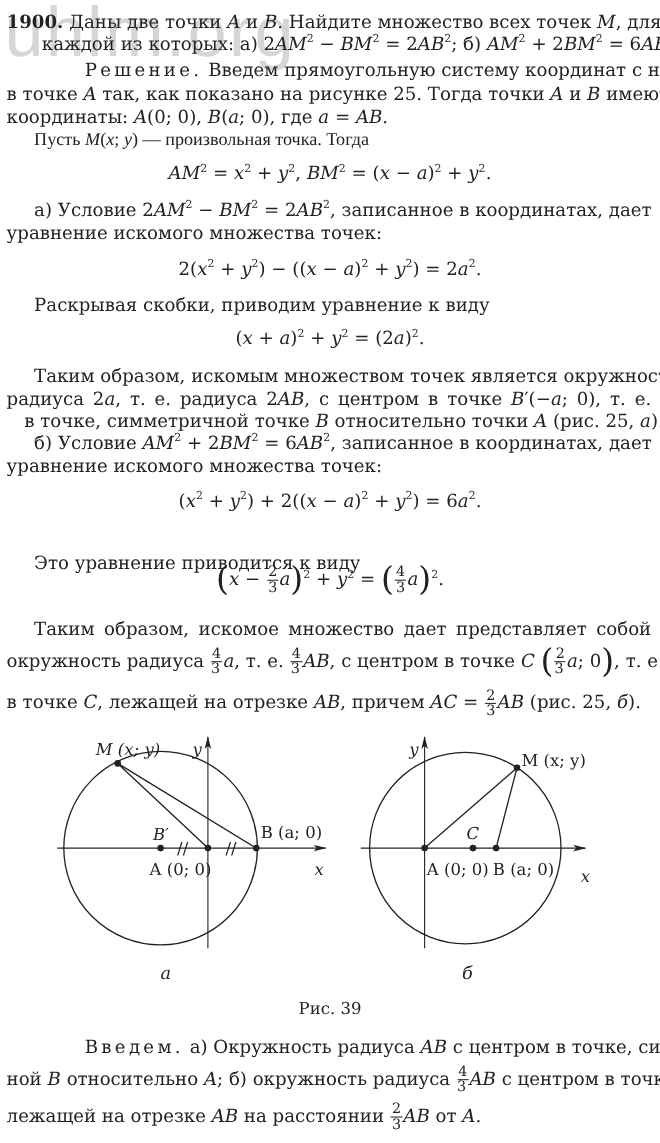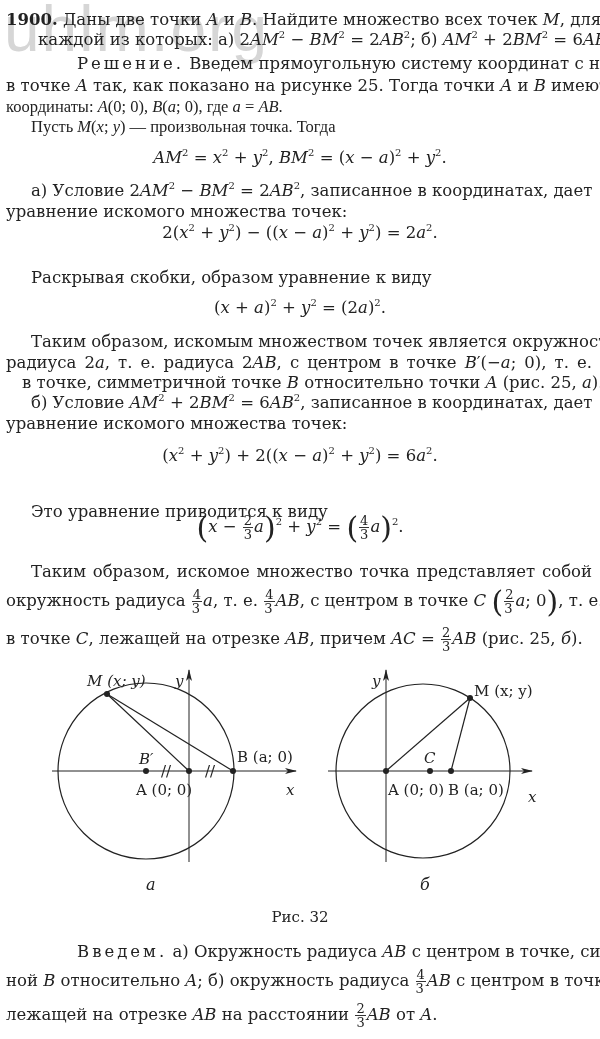--- a/index.html
+++ b/index.html
@@ -31,35 +31,35 @@
   <span class="num">1900.</span> Даны две точки <i>A</i> и <i>B</i>. Найдите множество всех точек <i>M</i>, для
 </div>
 <div class="ln just" style="top:30px;margin-left:32px;">
   каждой из которых: а) 2<i>AM</i><sup>2</sup> − <i>BM</i><sup>2</sup> = 2<i>AB</i><sup>2</sup>; б) <i>AM</i><sup>2</sup> + 2<i>BM</i><sup>2</sup> = 6<i>AB</i><sup>2</sup>.
 </div>
 
 <div class="ln ind just" style="top:54px;">
   <span class="sp">Решение.</span> Введем прямоугольную систему координат с началом
 </div>
 <div class="ln just" style="top:76px;">в точке <i>A</i> так, как показано на рисунке 25. Тогда точки <i>A</i> и <i>B</i> имеют</div>
-<div class="ln" style="top:97px;font-family:Liberation Serif, serif;">координаты: <i>A</i>(0; 0), <i>B</i>(<i>a</i>; 0), где <i>a</i> = <i>AB</i>.</div>
+<div class="ln" style="top:97px;">координаты: <i>A</i>(0; 0), <i>B</i>(<i>a</i>; 0), где <i>a</i> = <i>AB</i>.</div>
 <div class="ln ind" style="top:117px;font-family:Liberation Serif, serif;">Пусть <i>M</i>(<i>x</i>; <i>y</i>) — произвольная точка. Тогда</div>
 
 <div class="ln ctr" style="top:148px;">
   <i>AM</i><sup>2</sup> = <i>x</i><sup>2</sup> + <i>y</i><sup>2</sup>, <i>BM</i><sup>2</sup> = (<i>x</i> − <i>a</i>)<sup>2</sup> + <i>y</i><sup>2</sup>.
 </div>
 
 <div class="ln ind just" style="top:181px;">а) Условие 2<i>AM</i><sup>2</sup> − <i>BM</i><sup>2</sup> = 2<i>AB</i><sup>2</sup>, записанное в координатах, дает</div>
 <div class="ln" style="top:202px;">уравнение искомого множества точек:</div>
 
-<div class="ln ctr" style="top:223px;">
+<div class="ln ctr" style="top:235px;">
   2(<i>x</i><sup>2</sup> + <i>y</i><sup>2</sup>) − ((<i>x</i> − <i>a</i>)<sup>2</sup> + <i>y</i><sup>2</sup>) = 2<i>a</i><sup>2</sup>.
 </div>
 
-<div class="ln ind" style="top:268px;">Раскрывая скобки, образом уравнение к виду</div>
+<div class="ln ind" style="top:268px;">Раскрывая скобки, приводим уравнение к виду</div>
 
 <div class="ln ctr" style="top:298px;text-align:center;">
   (<i>x</i> + <i>a</i>)<sup>2</sup> + <i>y</i><sup>2</sup> = (2<i>a</i>)<sup>2</sup>.
 </div>
 
 <div class="ln ind just" style="top:332px;">Таким образом, искомым множеством точек является окружность</div>
 <div class="ln just" style="top:353px;">радиуса 2<i>a</i>, т. е. радиуса 2<i>AB</i>, с центром в точке <i>B</i>′(−<i>a</i>; 0), т. е.</div>
 <div class="ln" style="top:373px;margin-left:16px;">в точке, симметричной точке <i>B</i> относительно точки <i>A</i> (рис. 25, <i>а</i>).</div>
 <div class="ln ind just" style="top:393px;">б) Условие <i>AM</i><sup>2</sup> + 2<i>BM</i><sup>2</sup> = 6<i>AB</i><sup>2</sup>, записанное в координатах, дает</div>
 <div class="ln" style="top:414px;">уравнение искомого множества точек:</div>
@@ -67,21 +67,21 @@
 <div class="ln ctr" style="top:446px;">
   (<i>x</i><sup>2</sup> + <i>y</i><sup>2</sup>) + 2((<i>x</i> − <i>a</i>)<sup>2</sup> + <i>y</i><sup>2</sup>) = 6<i>a</i><sup>2</sup>.
 </div>
 
 <div class="ln ind" style="top:502px;">Это уравнение приводится к виду</div>
 
 <div class="ln ctr" style="top:510px;line-height:34px;">
   <span class="big">(</span><i>x</i> − <span class="fr"><span class="t">2</span><span>3</span></span><i>a</i><span class="big">)</span><sup>2</sup> + <i>y</i><sup>2</sup> = <span class="big">(</span><span class="fr"><span class="t">4</span><span>3</span></span><i>a</i><span class="big">)</span><sup>2</sup>.
 </div>
 
-<div class="ln ind just" style="top:562px;">Таким образом, искомое множество точка представляет собой</div>
+<div class="ln ind just" style="top:562px;">Таким образом, искомое множество дает представляет собой</div>
 <div class="ln just" style="top:584px;line-height:34px;">
   окружность радиуса <span class="fr"><span class="t">4</span><span>3</span></span><i>a</i>, т. е. <span class="fr"><span class="t">4</span><span>3</span></span><i>AB</i>, с центром в точке <i>C</i> <span class="big">(</span><span class="fr"><span class="t">2</span><span>3</span></span><i>a</i>; 0<span class="big">)</span>, т. е.
 </div>
 <div class="ln" style="top:622px;line-height:34px;">
   в точке <i>C</i>, лежащей на отрезке <i>AB</i>, причем <i>AC</i> = <span class="fr"><span class="t">2</span><span>3</span></span><i>AB</i> (рис. 25, <i>б</i>).
 </div>
 
 <svg style="position:absolute;left:0;top:650px;" width="600" height="260">
   <defs>
     <marker id="arr" markerWidth="12" markerHeight="8" refX="11" refY="4" orient="auto">
@@ -122,21 +122,21 @@
     <text x="388" y="145">A (0; 0)</text>
     <text x="448" y="145">B (a; 0)</text>
     <text x="528" y="152" font-style="italic">x</text>
     <text x="372" y="36" font-style="italic">y</text>
   </g>
 </svg>
 
 <div class="cap" style="left:146px;top:875px;">а</div>
 <div class="cap" style="left:420px;top:875px;">б</div>
 
-<div class="ln ctr" style="top:907px;font-size:15px;">Рис. 32</div>
+<div class="ln ctr" style="top:907px;font-size:15px;">Рис. 39</div>
 
 <div class="ln ind just" style="top:942px;">
   <span class="sp">Введем.</span> а) Окружность радиуса <i>AB</i> с центром в точке, симметрич-
 </div>
 <div class="ln just" style="top:966px;line-height:30px;">
   ной <i>B</i> относительно <i>A</i>; б) окружность радиуса <span class="fr"><span class="t">4</span><span>3</span></span><i>AB</i> с центром в точке,
 </div>
 <div class="ln" style="top:1000px;line-height:30px;">
   лежащей на отрезке <i>AB</i> на расстоянии <span class="fr"><span class="t">2</span><span>3</span></span><i>AB</i> от <i>A</i>.
 </div>

